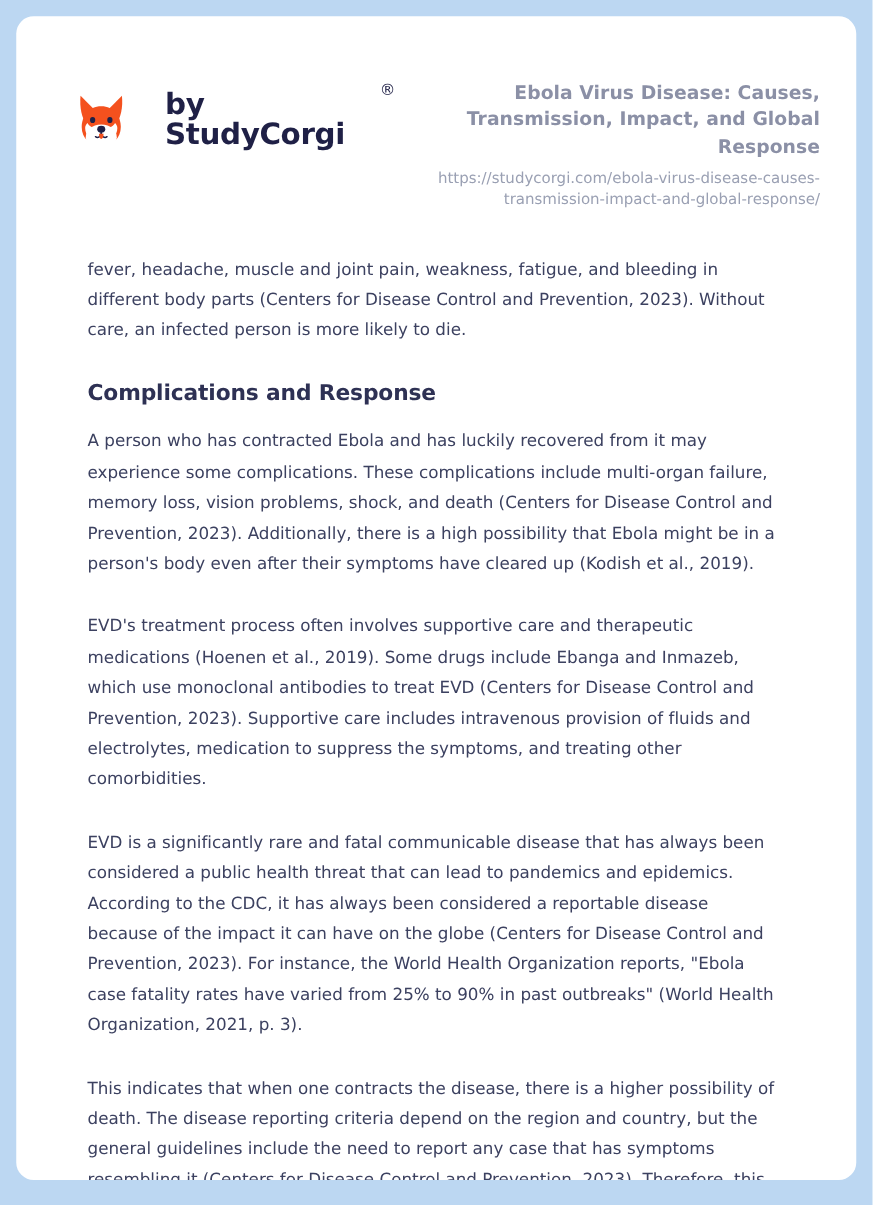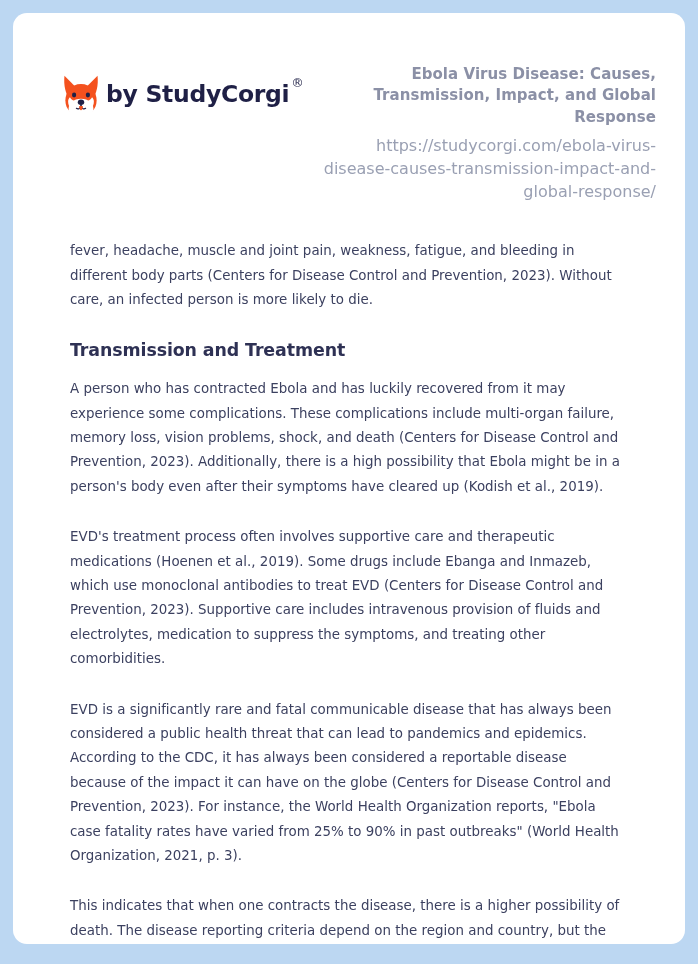--- a/index.html
+++ b/index.html
@@ -29,21 +29,21 @@
   .doc-header {
     display: flex;
     align-items: flex-start;
     justify-content: space-between;
     padding: 49px 29px 0 45px;
     box-sizing: border-box;
   }
   .brand {
     display: flex;
     align-items: center;
-    gap: 2px;
+    gap: 28px;
     padding-top: 10px;
   }
   .brand-logo {
     width: 46px;
     height: 46px;
     flex: 0 0 46px;
     display: block;
   }
   .brand-text {
     display: flex;
@@ -69,21 +69,21 @@
     padding-top: 2px;
   }
   .header-title {
     font-size: 15px;
     font-weight: bold;
     color: #8b90a6;
     line-height: 1.42;
     letter-spacing: 0.05px;
   }
   .header-url {
-    font-size: 16px;
+    font-size: 12px;
     font-weight: normal;
     color: #9aa0b3;
     line-height: 1.45;
     margin-top: 6px;
     word-break: break-word;
   }
 
   
   .doc-body {
     padding: 0 48px 0 57px;
@@ -151,21 +151,21 @@
       <div class="header-title">Ebola Virus Disease: Causes, Transmission, Impact, and Global Response</div>
       <div class="header-url">https://studycorgi.com/ebola-virus-disease-causes-transmission-impact-and-global-response/</div>
     </div>
 
   </div>
 
   <div class="doc-body">
 
     <p>fever, headache, muscle and joint pain, weakness, fatigue, and bleeding in different body parts (Centers for Disease Control and Prevention, 2023). Without care, an infected person is more likely to die.</p>
 
-    <h2 class="section-heading">Transmission and Treatment</h2>
+    <h2 class="section-heading">Complications and Response</h2>
 
     <p>A person who has contracted Ebola and has luckily recovered from it may experience some complications. These complications include multi-organ failure, memory loss, vision problems, shock, and death (Centers for Disease Control and Prevention, 2023). Additionally, there is a high possibility that Ebola might be in a person's body even after their symptoms have cleared up (Kodish et al., 2019).</p>
 
     <p>EVD's treatment process often involves supportive care and therapeutic medications (Hoenen et al., 2019). Some drugs include Ebanga and Inmazeb, which use monoclonal antibodies to treat EVD (Centers for Disease Control and Prevention, 2023). Supportive care includes intravenous provision of fluids and electrolytes, medication to suppress the symptoms, and treating other comorbidities.</p>
 
 
     <p>EVD is a significantly rare and fatal communicable disease that has always been considered a public health threat that can lead to pandemics and epidemics. According to the CDC, it has always been considered a reportable disease because of the impact it can have on the globe (Centers for Disease Control and Prevention, 2023). For instance, the World Health Organization reports, "Ebola case fatality rates have varied from 25% to 90% in past outbreaks" (World Health Organization, 2021, p. 3).</p>
 
     <p>This indicates that when one contracts the disease, there is a higher possibility of death. The disease reporting criteria depend on the region and country, but the general guidelines include the need to report any case that has symptoms resembling it (Centers for Disease Control and Prevention, 2023). Therefore, this communicable disease is always considered reportable, posing a serious public health concern.</p>
 

